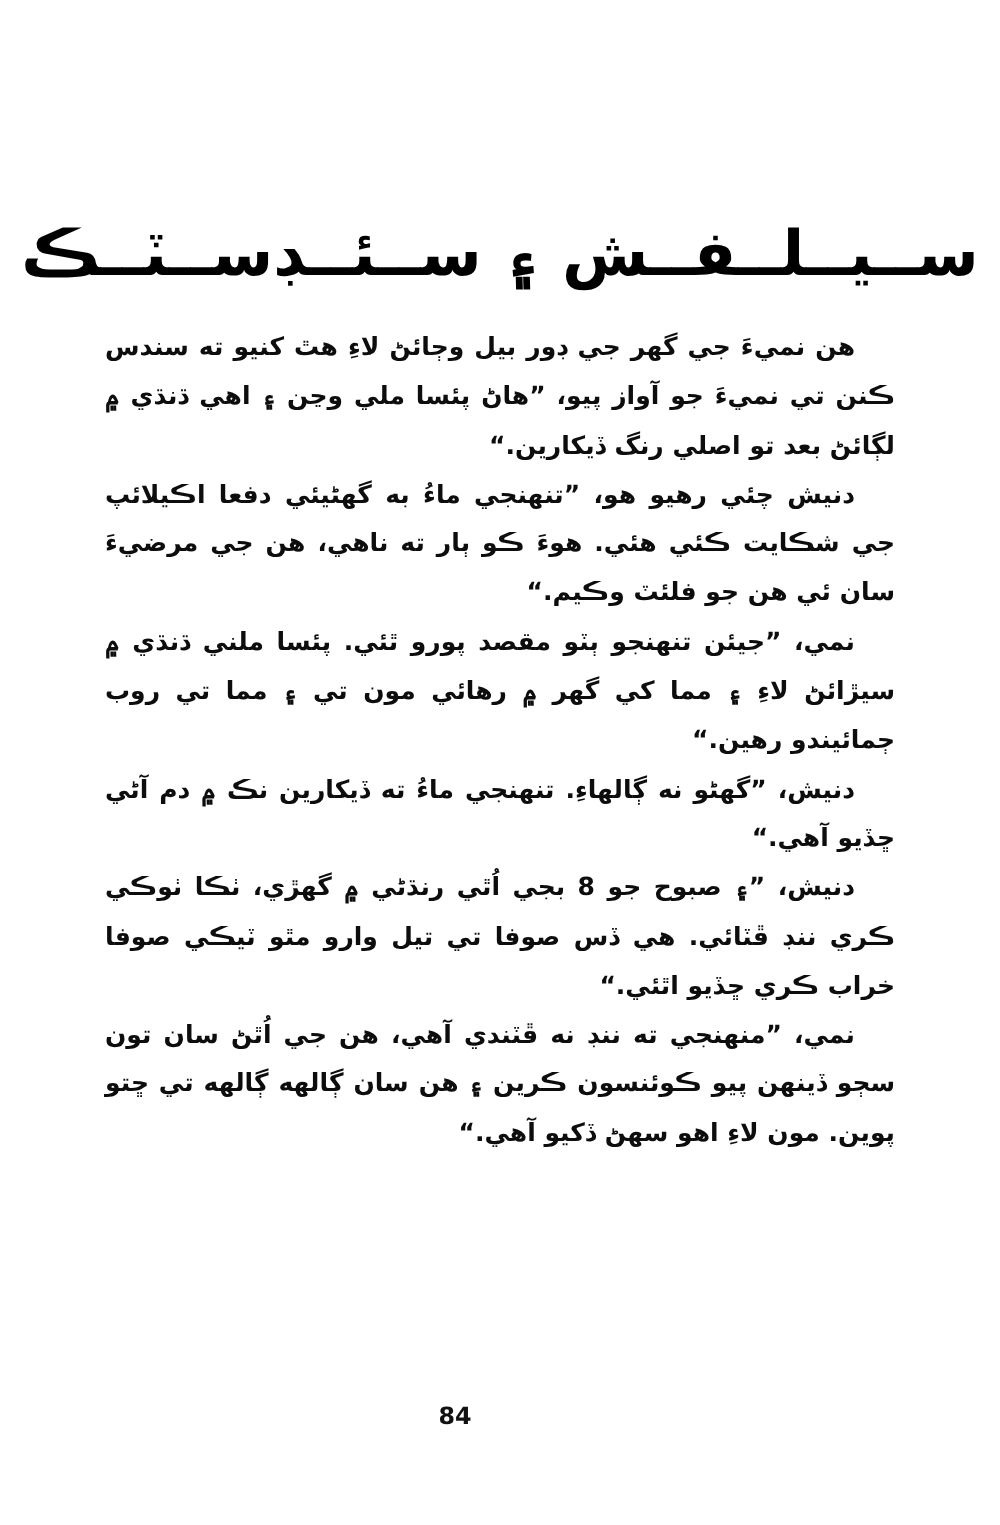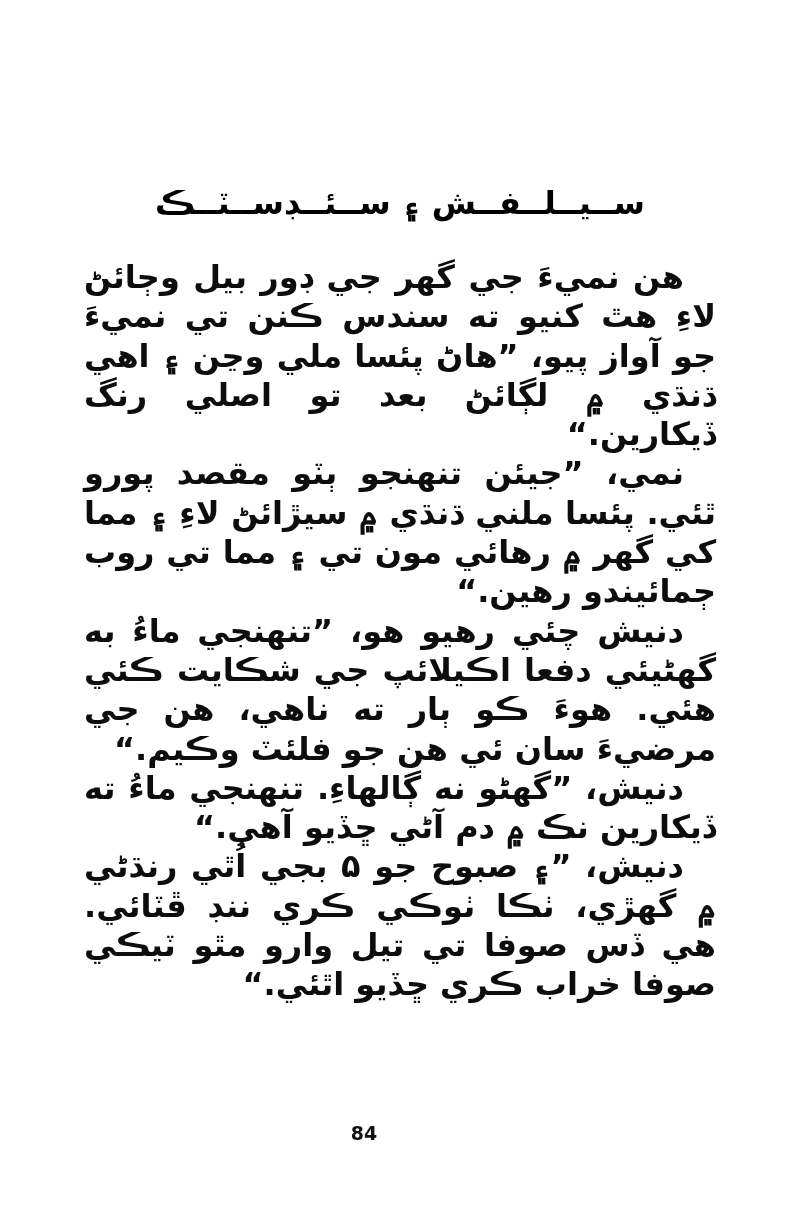--- a/index.html
+++ b/index.html
@@ -19,32 +19,32 @@
     position: relative;
     width: 800px;
     height: 1220px;
     background: #ffffff;
   }
   .title {
     margin: 0;
     padding-top: 176px;
     direction: rtl;
     text-align: center;
-    font-size: 32px;
+    font-size: 50px;
     line-height: 54px;
     font-weight: 700;
     color: #000000;
     letter-spacing: 0px;
   }
   .body-text {
     margin: 28px 84px 0 84px;
     direction: rtl;
     unicode-bidi: embed;
     text-align: justify;
-    font-size: 32px;
+    font-size: 20px;
     line-height: 39.3px;
     font-weight: 700;
     color: #0d0d0d;
   }
   .body-text p {
     margin: 0;
     padding: 0;
     text-indent: 32px; 
   }
   .page-number {
@@ -61,21 +61,22 @@
 </style>
 </head>
 <body>
 
 <div class="page">
 
   <h1 class="title">ســيــلــفــش ۽ ســئــڊســٽــڪ</h1>
 
   <div class="body-text">
     <p>هن نميءَ جي گهر جي ڊور بيل وڄائڻ لاءِ هٿ کنيو ته سندس ڪنن تي نميءَ جو آواز پيو، ”هاڻ پئسا ملي وڃن ۽ اهي ڌنڌي ۾ لڳائڻ بعد تو اصلي رنگ ڏيکارين.“</p>
+    <p>دنيش چئي رهيو هو، ”تنهنجي ماءُ به گهڻيئي دفعا اڪيلائپ جي شڪايت ڪئي هئي. هوءَ ڪو ٻار ته ناهي، هن جي مرضيءَ سان ئي هن جو فلئٽ وڪيم.“</p>
     <p>نمي، ”جيئن تنهنجو ٻٽو مقصد پورو ٿئي. پئسا ملني ڌنڌي ۾ سيڙائڻ لاءِ ۽ مما کي گهر ۾ رهائي مون تي ۽ مما تي روب ڄمائيندو رهين.“</p>
-    <p>دنيش چئي رهيو هو، ”تنهنجي ماءُ به گهڻيئي دفعا اڪيلائپ جي شڪايت ڪئي هئي. هوءَ ڪو ٻار ته ناهي، هن جي مرضيءَ سان ئي هن جو فلئٽ وڪيم.“</p>
     <p>دنيش، ”گهڻو نه ڳالهاءِ. تنهنجي ماءُ ته ڏيکارين نڪ ۾ دم آڻي ڇڏيو آهي.“</p>
-    <p>دنيش، ”۽ صبوح جو ۵ بجي اُٿي رنڌڻي ۾ گهڙي، ٺڪا ٺوڪي ڪري ننڊ ڦٽائي. هي ڏس صوفا تي تيل وارو مٿو ٽيڪي صوفا خراب ڪري ڇڏيو اٿئي.“</p>
+    <p>دنيش، ”۽ صبوح جو 8 بجي اُٿي رنڌڻي ۾ گهڙي، ٺڪا ٺوڪي ڪري ننڊ ڦٽائي. هي ڏس صوفا تي تيل وارو مٿو ٽيڪي صوفا خراب ڪري ڇڏيو اٿئي.“</p>
+    <p>نمي، ”منهنجي ته ننڊ نه ڦٽندي آهي، هن جي اُٿڻ سان تون سڄو ڏينهن پيو ڪوئنسون ڪرين ۽ هن سان ڳالهه ڳالهه تي ڇتو پوين. مون لاءِ اهو سهڻ ڏکيو آهي.“</p>
   </div>
 
   <div class="page-number">84</div>
 
 </div>
 
 </body></html>

